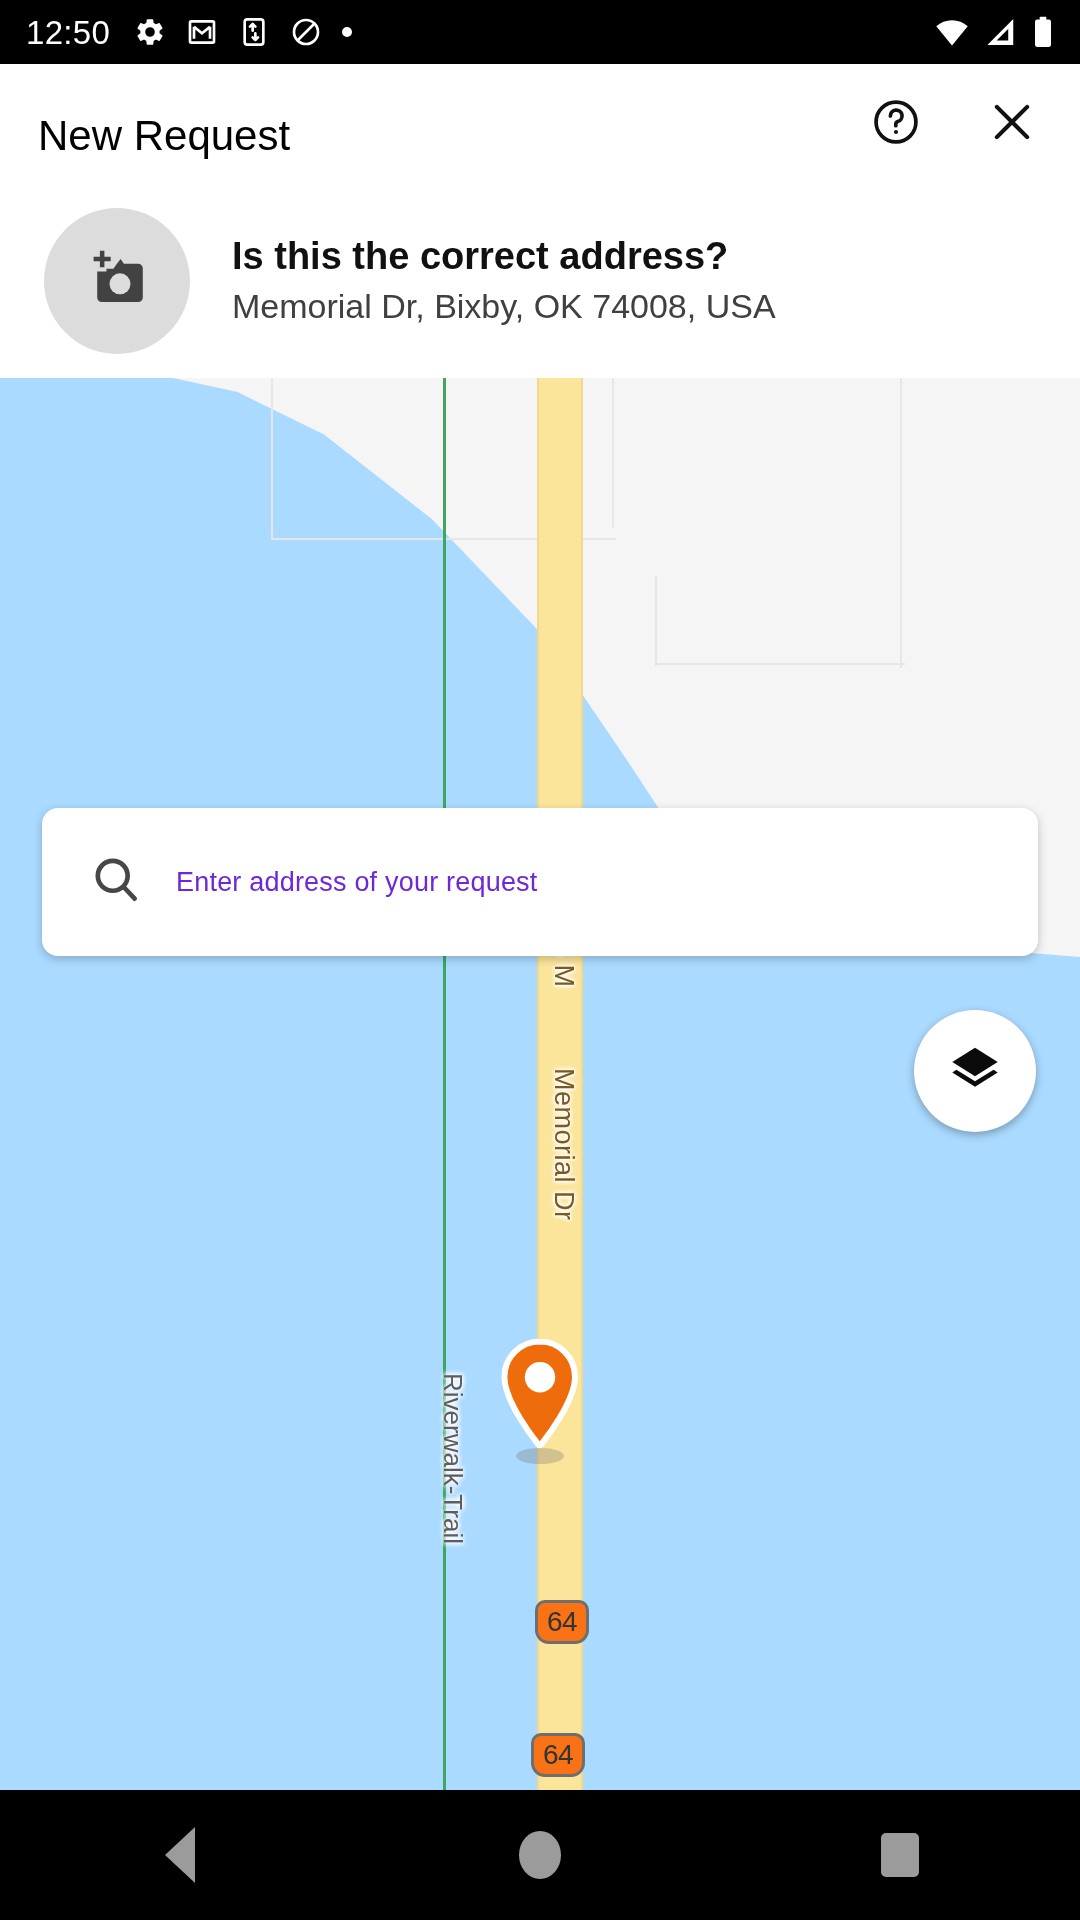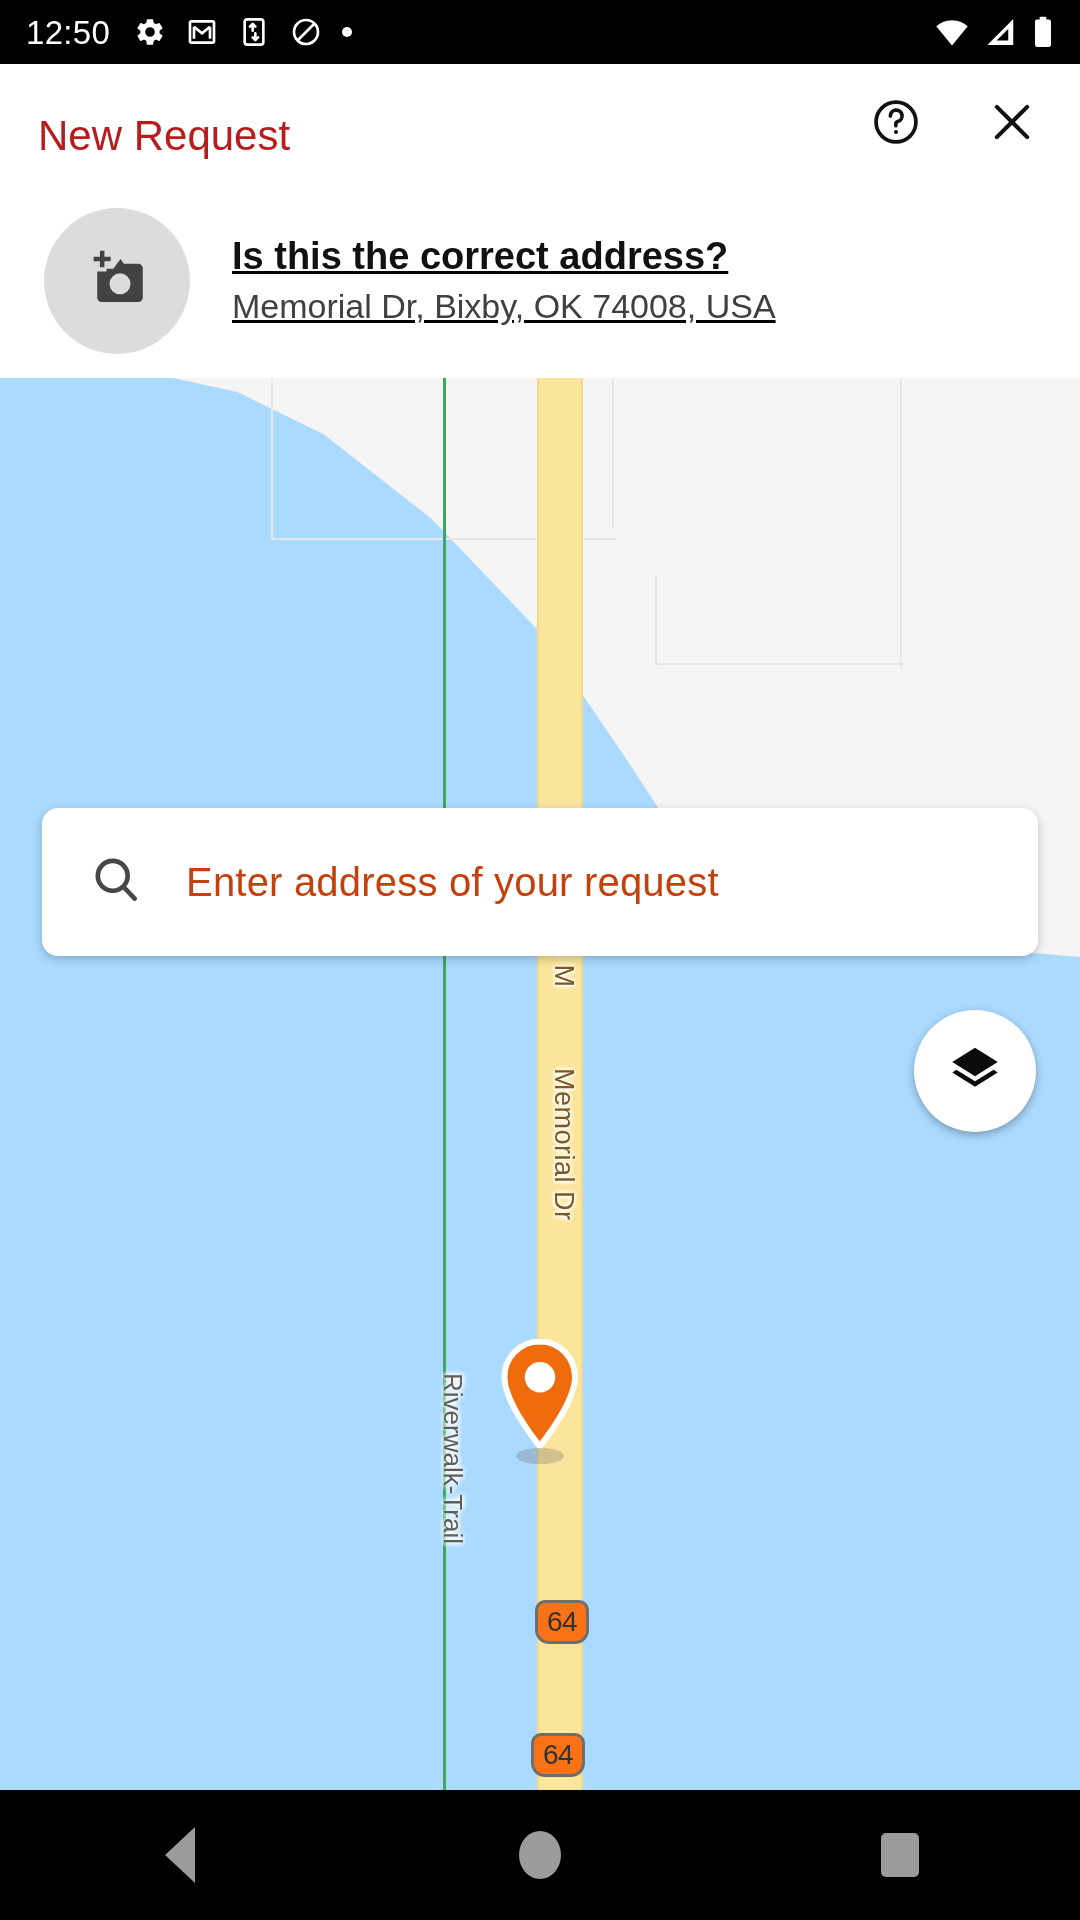--- a/index.html
+++ b/index.html
@@ -21,28 +21,28 @@
   .status-left-icons{ display:flex; align-items:center; gap:20px; margin-left:24px; }
   .status-right-icons{ margin-left:auto; display:flex; align-items:center; gap:14px; }
   .sb-ico{ display:flex; align-items:center; justify-content:center; }
   .dot-ico{ width:10px; height:10px; border-radius:50%; background:#fff; }
 
   
   .app-header{
     position:absolute; top:64px; left:0; width:1080px; height:120px;
     background:#fff; display:flex; align-items:center; padding:0 38px;
   }
-  .app-title{ font-size:42px; font-weight:400; color:#b91c1c; letter-spacing:0px;margin-top:24px; }
+  .app-title{ font-size:42px; font-weight:400; color:#000000; letter-spacing:0px;margin-top:24px; }
   .header-actions{ margin-left:auto; display:flex; align-items:center; gap:56px; }
   .hdr-btn{ width:60px; height:60px; display:flex; align-items:center; justify-content:center; cursor:pointer; }
 
   
   .address-row{
     position:absolute; top:184px; left:0; width:1080px; height:194px;
-    background:#fff; display:flex; align-items:center; padding:0 44px;text-decoration:underline;
+    background:#fff; display:flex; align-items:center; padding:0 44px;
   }
   .avatar{
     width:146px; height:146px; border-radius:50%; background:#dcdcdc;
     display:flex; align-items:center; justify-content:center; flex:0 0 auto;
   }
   .address-text{ margin-left:42px; }
   .address-question{ font-size:38px; font-weight:700; color:#111; line-height:1.22; }
   .address-value{ font-size:34px; font-weight:400; color:#404040; line-height:1.28; margin-top:6px; }
 
   
@@ -96,21 +96,21 @@
   }
 
   
   .search-card{
     position:absolute; left:42px; top:430px; width:996px; height:148px;
     background:#fff; border-radius:16px;
     box-shadow:0 3px 10px rgba(0,0,0,.22);
     display:flex; align-items:center; padding:0 46px;
   }
   .search-placeholder{
-    margin-left:42px; font-size:40px; color:#c2410c; font-weight:400; letter-spacing:.2px;
+    margin-left:32px; font-size:27px; color:#6d28d9; font-weight:400; letter-spacing:.2px;
   }
 
   
   .fab{
     position:absolute; width:122px; height:122px; border-radius:50%;
     background:#fff; box-shadow:0 3px 9px rgba(0,0,0,.3);
     display:flex; align-items:center; justify-content:center; cursor:pointer;
   }
   #layers-fab{ left:914px; top:632px; }
 

